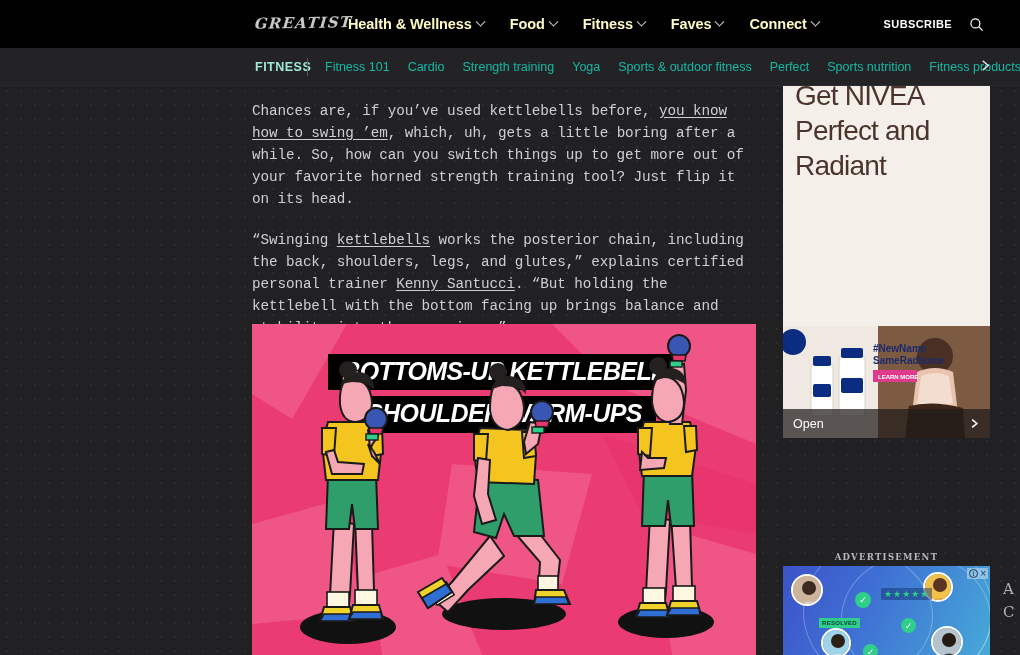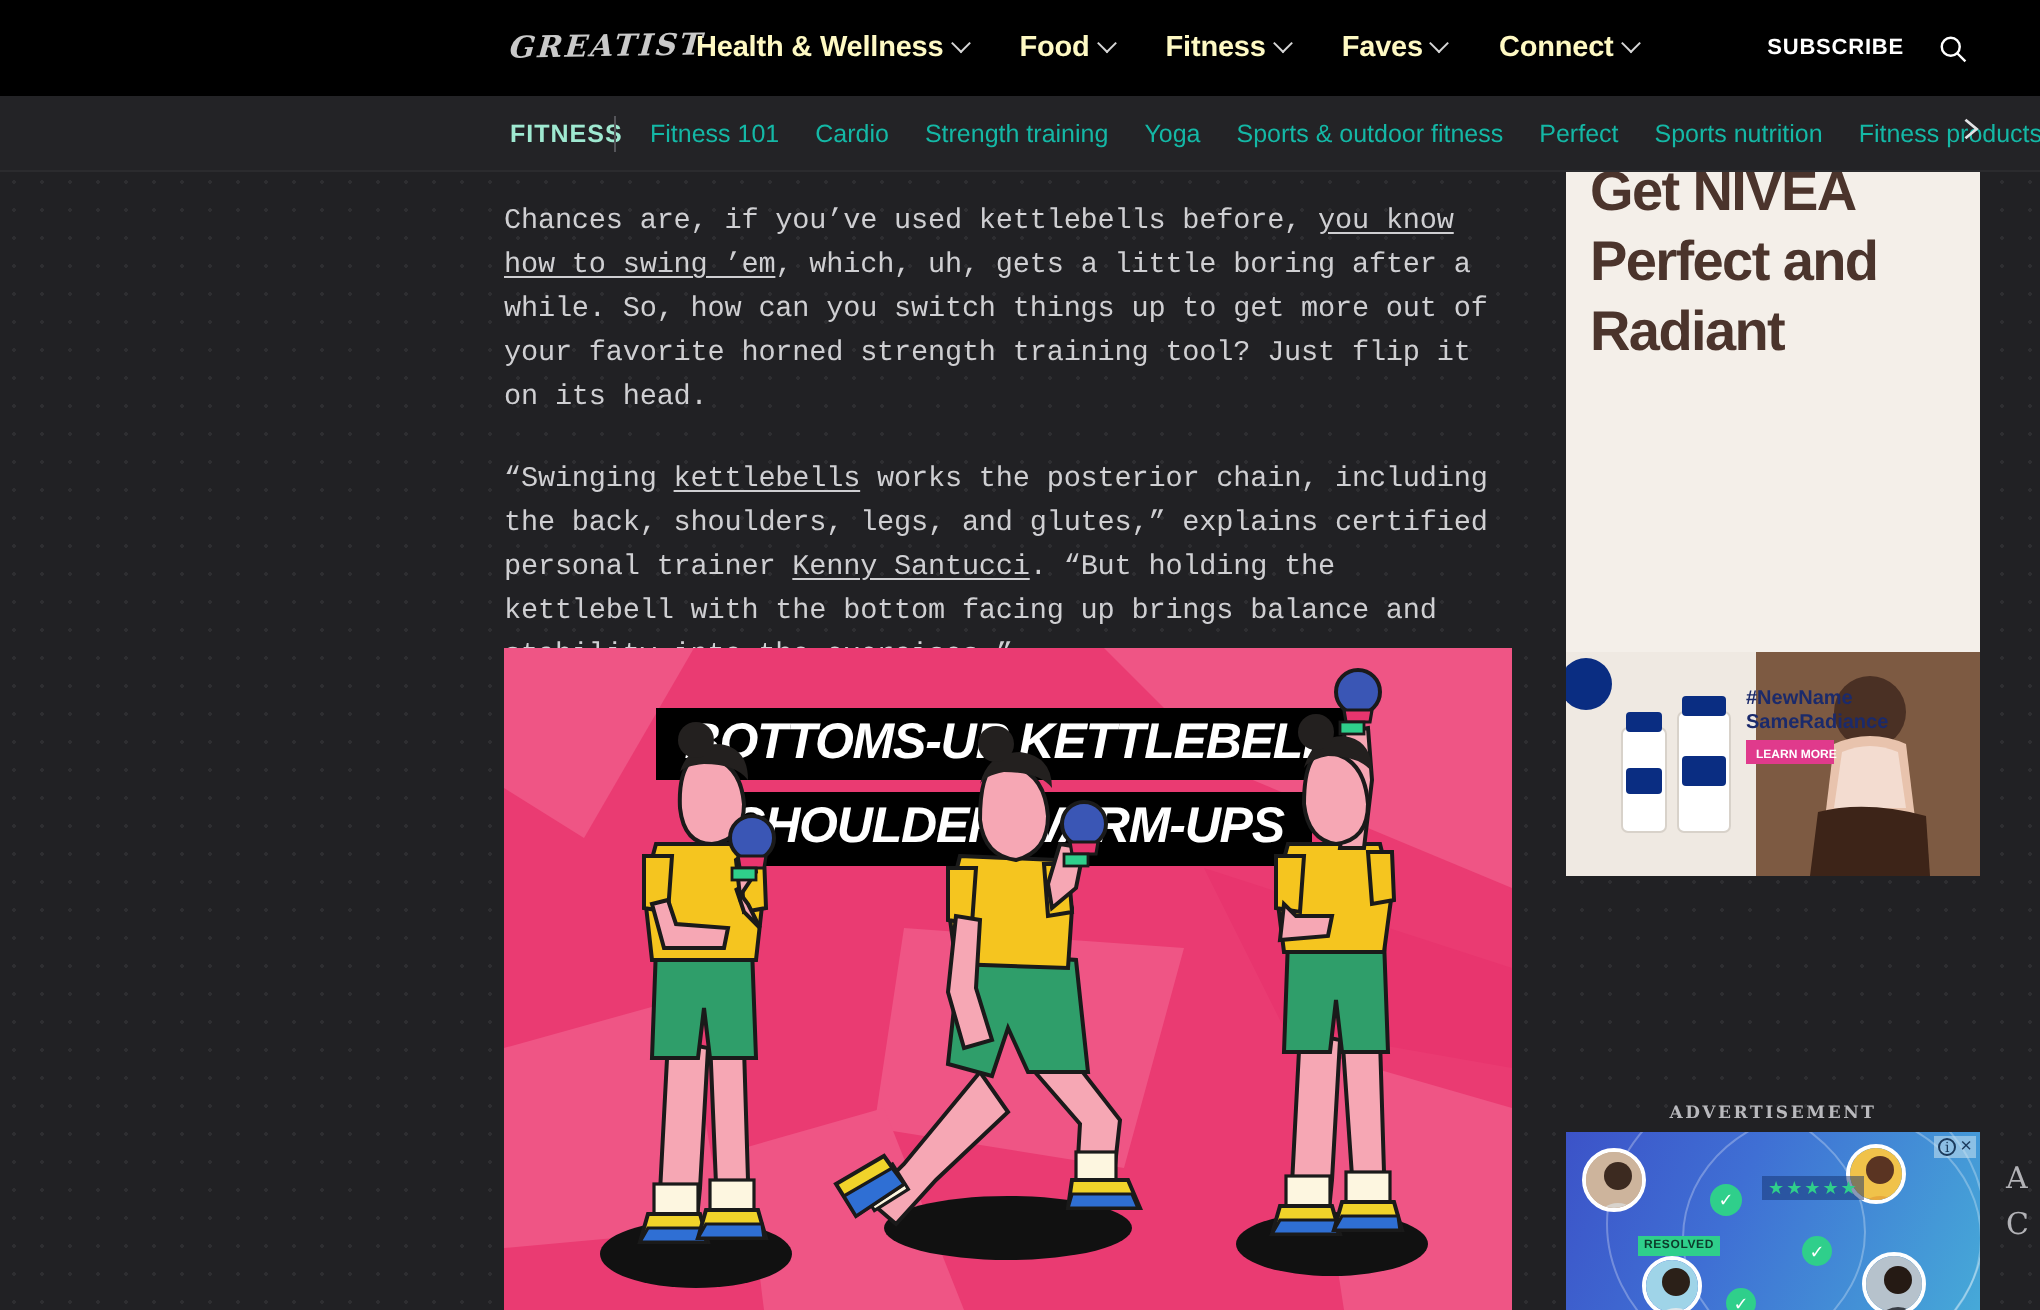--- a/index.html
+++ b/index.html
@@ -160,21 +160,21 @@
   .ad-nivea {
     position: absolute; left: 783px; top: 86px;
     width: 207px; height: 352px;
     background: #f4efe9;
     overflow: hidden;
   }
   .ad-nivea-head {
     position: absolute; left: 12px; top: -8px;
     width: 190px;
     font-size: 28px;
-    font-weight: bold;
+    font-weight: normal;
     line-height: 35px;
     color: #4b342c;
     letter-spacing: -0.8px;
   }
   .ad-nivea-body {
     position: absolute; left: 12px; top: 120px;
     width: 186px;
     font-size: 14.5px;
     line-height: 23px;
     color: #5b463c;
@@ -486,20 +486,26 @@
         <rect x="58" y="22" width="22" height="10" rx="2" fill="#0a2d82"></rect>
         <rect x="58" y="52" width="22" height="15" rx="2" fill="#0a2d82"></rect>
         <circle cx="10" cy="16" r="13" fill="#0a2d82"></circle>
 
         <text x="90" y="26" font-family="Liberation Sans, sans-serif" font-size="10" font-weight="bold" fill="#1b2a6b">#NewName</text>
         <text x="90" y="38" font-family="Liberation Sans, sans-serif" font-size="10" font-weight="bold" fill="#1b2a6b">SameRadiance</text>
         <rect x="90" y="44" width="44" height="12" fill="#e03a8c"></rect>
         <text x="95" y="53" font-family="Liberation Sans, sans-serif" font-size="6" font-weight="bold" fill="#fff">LEARN MORE</text>
       </svg>
 
+      <div class="ad-open-bar">
+        <span>Open</span>
+        <svg width="11" height="11" viewBox="0 0 14 14">
+          <polyline points="4,2 10,7 4,12" fill="none" stroke="#fff" stroke-width="2"></polyline>
+        </svg>
+      </div>
     </div>
   </div>
 
   <div class="ad-label">ADVERTISEMENT</div>
 
   <div class="ad-bottom">
     <div class="orbit" style="left:-30px; top:-20px; width:180px; height:140px;"></div>
     <div class="orbit" style="left:20px; top:-34px; width:190px; height:160px;"></div>
     <div class="orbit" style="left:58px; top:-12px; width:150px; height:130px;"></div>
 

